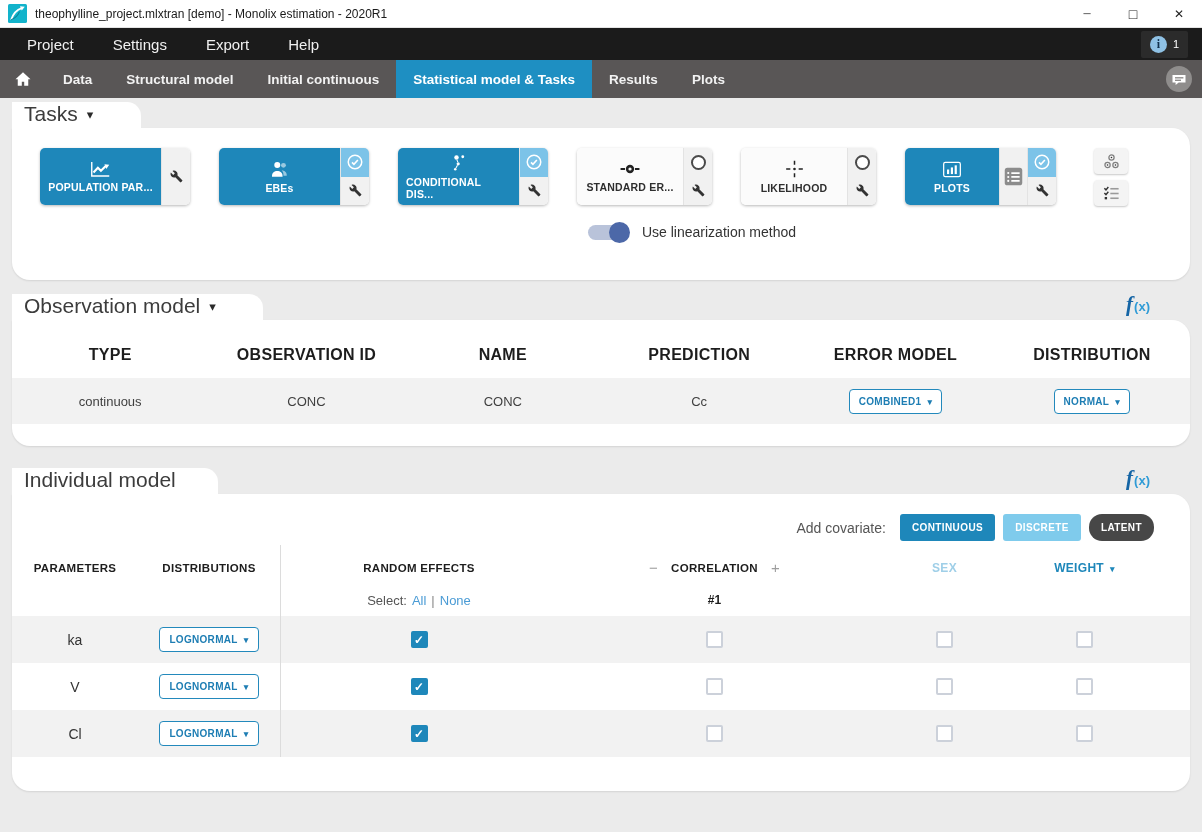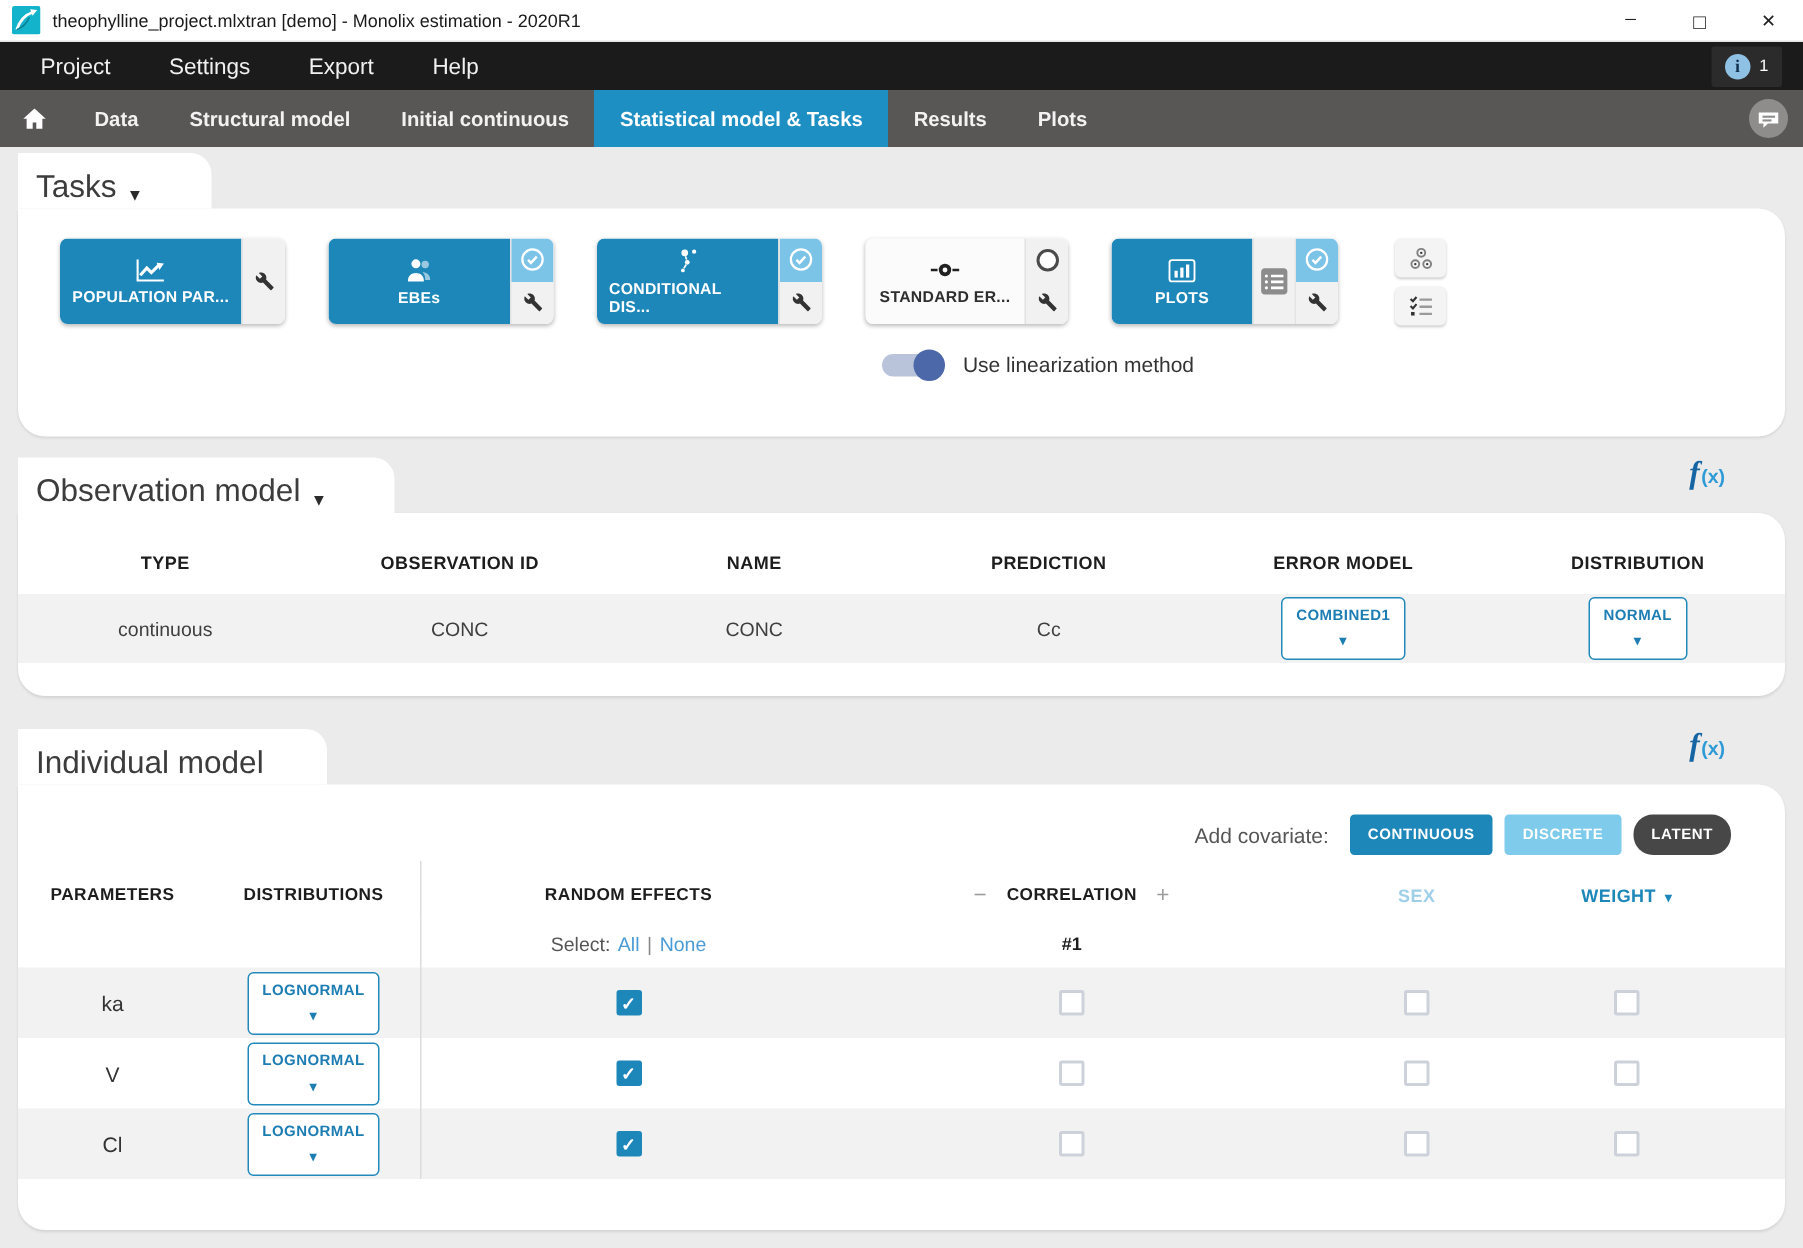--- a/index.html
+++ b/index.html
@@ -27,21 +27,21 @@
   .info-count{color:#fff;font-size:11px;}
   
   .tabbar{height:38px;background:var(--tabbar,#595656);display:flex;align-items:stretch;}
   .home-tab{width:46px;display:flex;align-items:center;justify-content:center;}
   .tab{padding:4px 17px;display:flex;align-items:center;color:#f2f2f2;font-size:13.5px;font-weight:600;}
   .tab.active{background:var(--tab-active,#1e8fc2);color:#fff;font-weight:700;}
   .chat-wrap{margin-left:auto;display:flex;align-items:center;padding-right:10px;}
   
   .content{padding:4px 12px 0 12px;}
   .section{position:relative;}
-  .section-head{display:inline-flex;align-items:flex-end;gap:9px;background:#fff;padding:11px 42px 2px 12px;border-radius:0 14px 0 0;position:relative;z-index:2;}
+  .section-head{display:inline-flex;align-items:center;gap:9px;background:#fff;padding:0 42px 2px 12px;border-radius:0 14px 0 0;position:relative;z-index:2;}
   .section-title{font-size:21px;color:#3c3c3c;}
   .hd-caret{width:12px;display:inline-flex;}
   .hd-caret::after{content:"▾";font-size:13px;color:#2b2b2b;}
   .section-body{background:#fff;border-radius:0 18px 18px 18px;box-shadow:0 1px 2px rgba(0,0,0,.10);}
   .fx{position:absolute;top:0;right:40px;display:flex;align-items:flex-start;gap:1px;z-index:3;cursor:pointer;}
   .fx .fx-f{font-family:"Liberation Serif",serif;font-style:italic;font-weight:bold;font-size:21px;color:#1565a5;line-height:1;}
   .fx .fx-x{font-size:13px;font-weight:bold;color:#2f9bd6;margin-top:5px;}
   
   .tasks-body{height:152px;padding:20px 6px 0 28px;margin-bottom:14px;}
   .task-row{display:flex;gap:29px;align-items:flex-start;}
@@ -61,25 +61,25 @@
   .util-col{display:flex;flex-direction:column;gap:6px;margin-left:9px;}
   .util-btn{width:34px;height:26px;background:#f4f4f4;border-radius:4px;display:flex;align-items:center;justify-content:center;box-shadow:0 1px 2px rgba(0,0,0,.22);}
   .toggle-row{display:flex;align-items:center;justify-content:center;gap:14px;margin-top:18px;transform:translateX(80px);}
   .switch{width:40px;height:15px;border-radius:8px;background:#b9c3da;position:relative;cursor:pointer;}
   .switch .knob{position:absolute;left:-2px;top:-3px;width:21px;height:21px;border-radius:50%;background:#9fb0d2;transition:left .1s;}
   .switch.on .knob{left:21px;background:var(--toggle-on,#4c68a8);}
   .toggle-label{font-size:14px;color:#333;}
   
   .obs-body{padding:16px 0 22px 0;margin-bottom:22px;}
   .obs-grid{display:grid;grid-template-columns:repeat(6,1fr);align-items:center;text-align:center;}
-  .obs-h{font-size:12px;font-weight:700;color:#1d1d1d;letter-spacing:.3px;padding:10px 0 14px;}
+  .obs-h{font-size:16px;font-weight:700;color:#1d1d1d;letter-spacing:.3px;padding:10px 0 14px;}
   .obs-row{height:46px;background:#f2f2f2;}
   .obs-cell{font-size:13px;color:#3f3f3f;}
   
-  .chip{display:inline-flex;align-items:center;gap:6px;border:1px solid #2389bc;border-radius:4px;background:#fff;color:#1d7db3;font-weight:700;font-size:10px;letter-spacing:.3px;padding:6px 9px;font-family:inherit;cursor:pointer;flex-direction:column;}
+  .chip{display:inline-flex;align-items:center;gap:6px;border:1px solid #2389bc;border-radius:4px;background:#fff;color:#1d7db3;font-weight:700;font-size:10px;letter-spacing:.3px;padding:6px 9px;font-family:inherit;cursor:pointer;}
   .chip-caret::after{content:"▾";font-size:9px;color:#1d7db3;}
   
   .im-body{padding:12px 0 34px 0;}
   .cov-row{display:flex;align-items:center;justify-content:flex-end;gap:8px;padding:8px 36px 4px 0;}
   .cov-label{font-size:14px;color:#555;margin-right:6px;}
   .cov-btn{border:none;color:#fff;font-weight:700;font-size:10px;letter-spacing:.4px;padding:8px 12px;border-radius:3px;font-family:inherit;cursor:pointer;}
   .cov-continuous{background:var(--accent,#1e87ba);}
   .cov-discrete{background:var(--light-blue,#7fcbec);}
   .cov-latent{background:var(--dark-button,#474747);border-radius:13px;}
   .im-grid{display:grid;grid-template-columns:126px 142px 277px 315px 145px 135px 1fr;align-items:center;}
@@ -253,20 +253,42 @@
               <span class="radio-circle"></span>
             </div>
             <div class="side-cell">
               <svg width="13" height="13" viewBox="0 0 24 24">
                   <path fill="#333" d="M22.7 19l-9.1-9.1c.9-2.3.4-5-1.5-6.9-2-2-5-2.4-7.4-1.3L9 6 6 9 1.6 4.7C.4 7.1.9 10.1 2.9 12.1c1.9 1.9 4.6 2.4 6.9 1.5l9.1 9.1c.4.4 1 .4 1.4 0l2.3-2.3c.5-.4.5-1.1.1-1.4z"></path>
                 </svg>
             </div>
           </div>
         </div>
 
+        <div class="task unsel w105">
+          <div class="task-main">
+            <svg width="21" height="20" viewBox="0 0 24 24" stroke="#222" stroke-width="1.8" fill="none">
+              <line x1="12" y1="2" x2="12" y2="7"></line>
+                <line x1="12" y1="17" x2="12" y2="22"></line>
+              <line x1="2" y1="12" x2="7" y2="12"></line>
+                <line x1="17" y1="12" x2="22" y2="12"></line>
+              <circle cx="12" cy="12" r="1.6" fill="#222" stroke="none"></circle>
+            </svg>
+            <span>LIKELIHOOD</span>
+          </div>
+          <div class="task-side">
+            <div class="side-cell">
+              <span class="radio-circle"></span>
+            </div>
+            <div class="side-cell">
+              <svg width="13" height="13" viewBox="0 0 24 24">
+                  <path fill="#333" d="M22.7 19l-9.1-9.1c.9-2.3.4-5-1.5-6.9-2-2-5-2.4-7.4-1.3L9 6 6 9 1.6 4.7C.4 7.1.9 10.1 2.9 12.1c1.9 1.9 4.6 2.4 6.9 1.5l9.1 9.1c.4.4 1 .4 1.4 0l2.3-2.3c.5-.4.5-1.1.1-1.4z"></path>
+                </svg>
+            </div>
+          </div>
+        </div>
 
         <div class="task sel w94">
           <div class="task-main">
             <svg width="20" height="19" viewBox="0 0 24 22">
               <rect x="2" y="2.5" width="20" height="17" rx="2" fill="none" stroke="#fff" stroke-width="1.5"></rect>
               <g fill="#fff">
                   <rect x="6" y="11" width="2.6" height="5.5"></rect>
                   <rect x="10.6" y="8.5" width="2.6" height="8"></rect>
                   <rect x="15.2" y="6" width="2.6" height="10.5"></rect>
                 </g>

